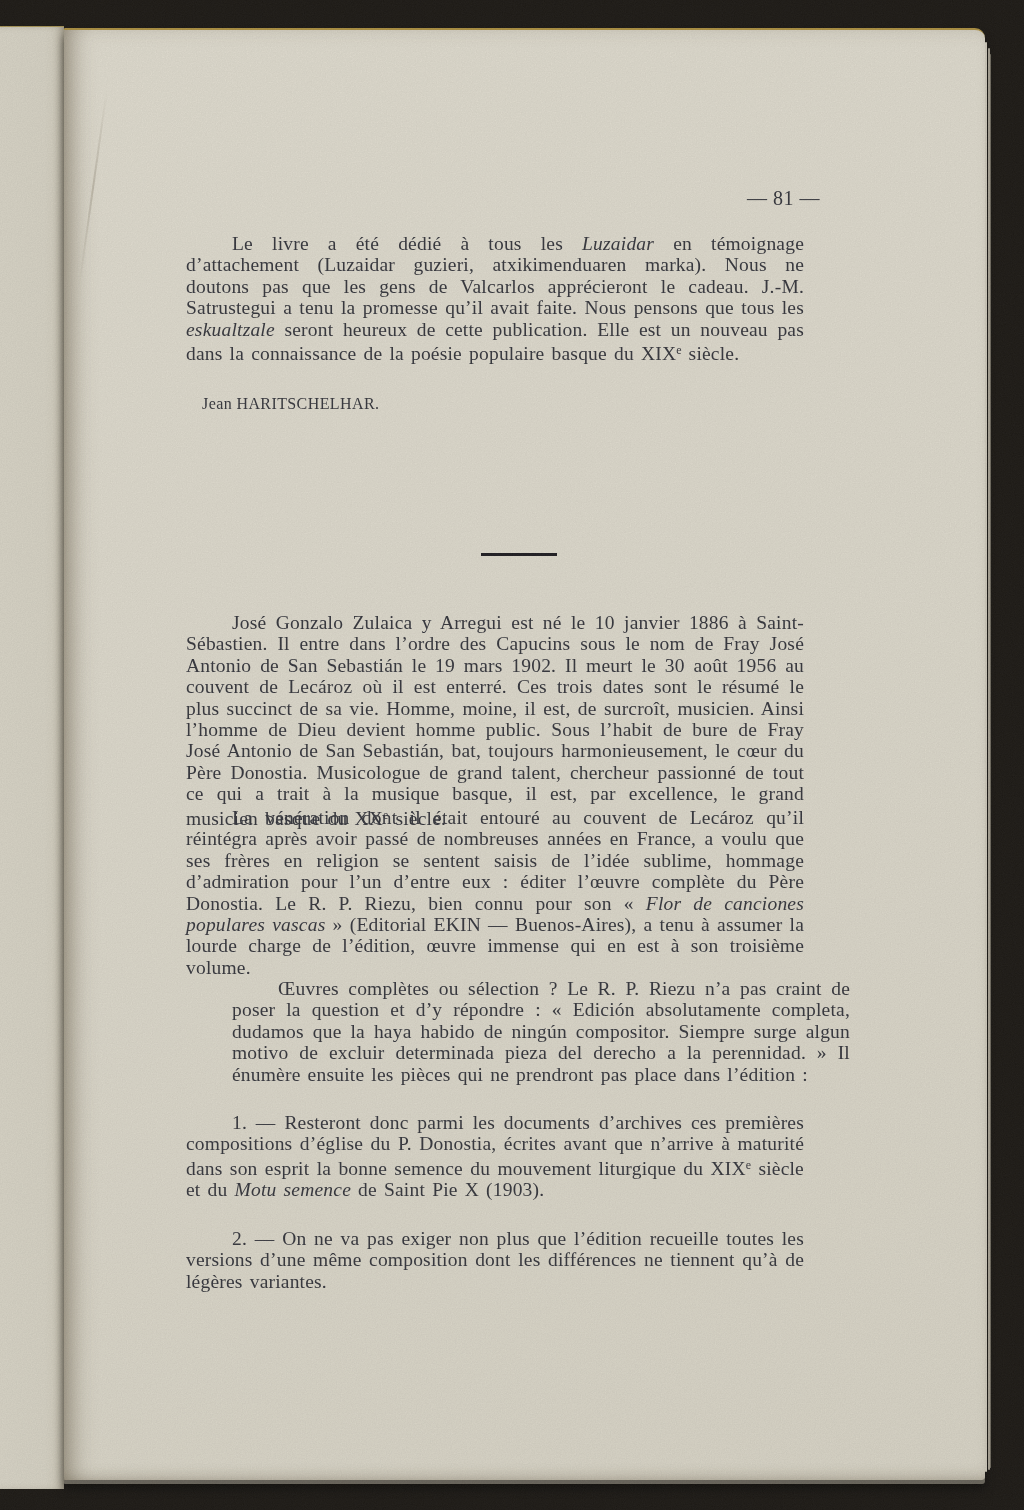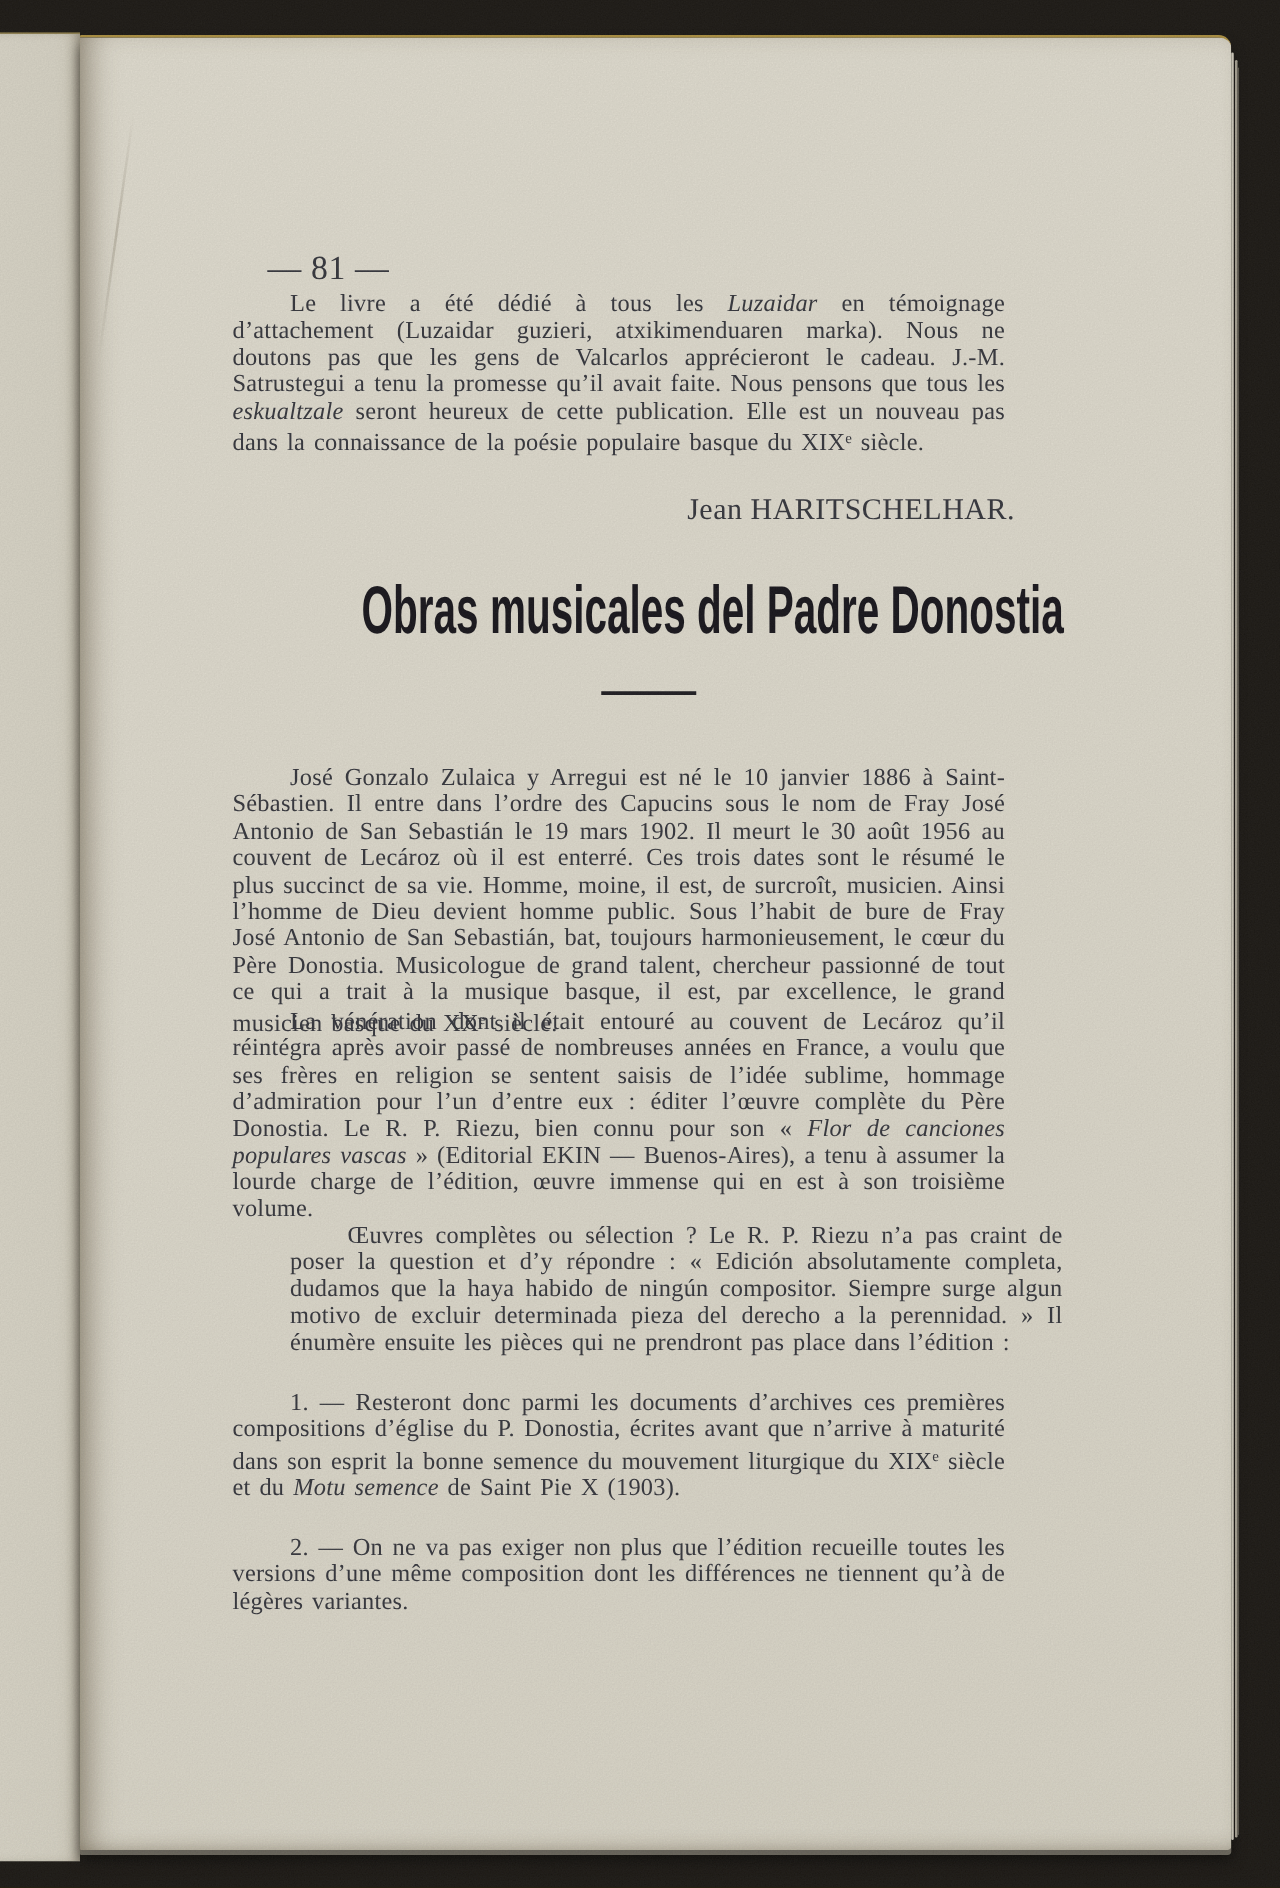--- a/index.html
+++ b/index.html
@@ -44,41 +44,41 @@
   .e3{left:990px;top:54px;width:1px;height:1414px;background:#6e695e;}
   
   .crease{
     position:absolute;left:92px;top:88px;width:2px;height:200px;
     background:linear-gradient(rgba(110,100,80,0),rgba(110,100,80,.28),rgba(110,100,80,0));
     transform:rotate(8deg);
   }
   
   .text{position:absolute;left:0;top:0;width:1024px;height:1510px;}
   .pageno{
-    position:absolute;left:202px;width:618px;top:187px;margin:12px;
-    text-align:left;font-size:27px;color:var(--ink);letter-spacing:.5px;
+    position:absolute;left:202px;width:618px;top:187px;margin:0;
+    text-align:right;font-size:20px;color:var(--ink);letter-spacing:.5px;
   }
   .para{
     position:absolute;left:186px;width:618px;margin:0;
     font-size:19.5px;line-height:21.4px;color:var(--ink);
     text-align:justify;text-indent:46px;
     word-spacing:2px;letter-spacing:.2px;
   }
   .para .it{font-style:italic;}
   .para .sup{font-size:12px;vertical-align:6px;letter-spacing:0;}
   .p1{top:233px;}
   .p2{top:572px;margin-top:40px;}
   .p3{top:807px;}
   .p4{top:978px;margin-left:46px;}
   .p5{top:1112px;}
   .p6{top:1228px;}
   .byline{
     position:absolute;left:202px;width:618px;top:395px;margin:0;
-    text-align:right;padding-right:8px;box-sizing:border-box;
-    font-size:24px;color:var(--ink);letter-spacing:.4px;
+    text-align:left;padding-right:8px;box-sizing:border-box;
+    font-size:16px;color:var(--ink);letter-spacing:.4px;
   }
   .titlewrap{
     position:absolute;left:102px;width:818px;top:460px;height:58px;
     text-align:center;white-space:nowrap;
   }
   .title{
     display:inline-block;
     font-family:"Liberation Sans", sans-serif;
     font-weight:700;
     font-size:54px;line-height:56px;
@@ -108,23 +108,20 @@
   <div class="crease"></div>
 
   <div class="text">
 
     <div class="pageno">— 81 —</div>
 
     <p class="para p1"><span>Le livre a été dédié à tous les </span><span class="it">Luzaidar</span><span> en témoignage d’attachement (Luzaidar guzieri, atxikimenduaren marka). Nous ne doutons pas que les gens de Valcarlos apprécieront le cadeau. J.-M. Satrustegui a tenu la promesse qu’il avait faite. Nous pensons que tous les </span><span class="it">eskualtzale</span><span> seront heureux de cette publication. Elle est un nouveau pas dans la connaissance de la poésie populaire basque du XIX</span><span class="sup">e</span><span> siècle.</span></p>
 
     <div class="byline">Jean HARITSCHELHAR.</div>
 
-    <div class="titlewrap">
-      <span class="title">Obras musicales del Padre Donostia</span>
-    </div>
 
     <div class="rule"></div>
 
     <p class="para p2"><span>José Gonzalo Zulaica y Arregui est né le 10 janvier 1886 à Saint-Sébastien. Il entre dans l’ordre des Capucins sous le nom de Fray José Antonio de San Sebastián le 19 mars 1902. Il meurt le 30 août 1956 au couvent de Lecároz où il est enterré. Ces trois dates sont le résumé le plus succinct de sa vie. Homme, moine, il est, de surcroît, musicien. Ainsi l’homme de Dieu devient homme public. Sous l’habit de bure de Fray José Antonio de San Sebastián, bat, toujours harmonieusement, le cœur du Père Donostia. Musicologue de grand talent, chercheur passionné de tout ce qui a trait à la musique basque, il est, par excellence, le grand musicien basque du XX</span><span class="sup">e</span><span> siècle.</span></p>
 
     <p class="para p3"><span>La vénération dont il était entouré au couvent de Lecároz qu’il réintégra après avoir passé de nombreuses années en France, a voulu que ses frères en religion se sentent saisis de l’idée sublime, hommage d’admiration pour l’un d’entre eux : éditer l’œuvre complète du Père Donostia. Le R. P. Riezu, bien connu pour son « </span><span class="it">Flor de canciones populares vascas</span><span> » (Editorial EKIN — Buenos-Aires), a tenu à assumer la lourde charge de l’édition, œuvre immense qui en est à son troisième volume.</span></p>
 
     <p class="para p4"><span>Œuvres complètes ou sélection ? Le R. P. Riezu n’a pas craint de poser la question et d’y répondre : « Edición absolutamente completa, dudamos que la haya habido de ningún compositor. Siempre surge algun motivo de excluir determinada pieza del derecho a la perennidad. » Il énumère ensuite les pièces qui ne prendront pas place dans l’édition :</span></p>
 
     <p class="para p5"><span>1. — Resteront donc parmi les documents d’archives ces premières compositions d’église du P. Donostia, écrites avant que n’arrive à maturité dans son esprit la bonne semence du mouvement liturgique du XIX</span><span class="sup">e</span><span> siècle et du </span><span class="it">Motu semence</span><span> de Saint Pie X (1903).</span></p>

